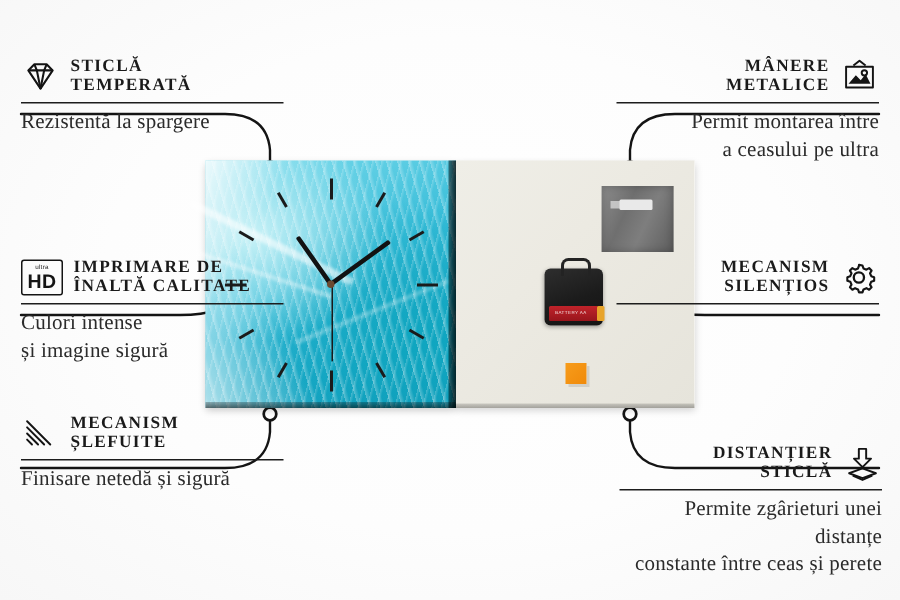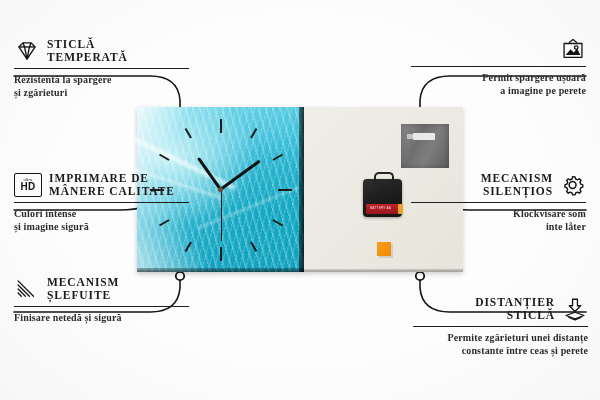--- a/index.html
+++ b/index.html
@@ -90,32 +90,32 @@
   .callout{position:absolute;width:175px;}
   .callout .head{display:flex;align-items:center;gap:7px;}
   .callout.right .head{flex-direction:row;justify-content:flex-end;}
   .titles{line-height:1.12;}
   .titles .t1,.titles .t2{
     font-size:11.5px;font-weight:700;color:#1a1a1a;letter-spacing:.9px;
     font-family:"Liberation Serif", serif;white-space:nowrap;
   }
   .callout.right .titles{text-align:right;}
   .rule{height:1.3px;background:#1d1d1d;margin:4px 0 4px 0;width:100%;}
-  .sub{font-size:10px;color:#2b2b2b;line-height:1.32;letter-spacing:.15px;font-weight:bold;}
+  .sub{font-size:14px;color:#2b2b2b;line-height:1.32;letter-spacing:.15px;}
   .callout.right .sub{text-align:right;}
 
   .ico{width:26px;height:24px;flex:0 0 26px;display:block;}
 
   .hd-badge{
     width:26px;height:22px;border:1.6px solid #141414;border-radius:2px;
     display:flex;flex-direction:column;align-items:center;justify-content:center;
     font-family:"Liberation Sans",sans-serif;line-height:1;flex:0 0 26px;
   }
   .hd-badge .u{font-size:4.2px;letter-spacing:.2px;color:#141414;margin-bottom:.5px;}
-  .hd-badge .h{font-size:10px;font-weight:700;color:#141414;letter-spacing:.3px;}
+  .hd-badge .h{font-size:13px;font-weight:700;color:#141414;letter-spacing:.3px;}
 </style>
 </head>
 <body>
 
 <div id="stage">
 
   <svg id="wires" viewBox="0 0 600 400" xmlns="http://www.w3.org/2000/svg">
     <g fill="none" stroke="#141414" stroke-width="1.6" stroke-linecap="round">
       <path d="M14 76 L150 76 Q178 76 180 100 L180 110"></path>
       <path d="M14 210 L120 210 Q150 210 160 196 L166 188"></path>
@@ -188,33 +188,32 @@
         </g>
       </svg>
       <div class="titles">
         <div class="t1">STICLĂ</div>
         <div class="t2">TEMPERATĂ</div>
       </div>
     </div>
     <div class="rule"></div>
     <div class="sub">
       <div>Rezistentă la spargere</div>
-      <div>și zgârieturi</div>
     </div>
   </div>
 
   <div class="callout left" style="left:14px;top:172px;">
     <div class="head">
       <div class="hd-badge">
         <div class="u">ultra</div>
         <div class="h">HD</div>
       </div>
       <div class="titles">
         <div class="t1">IMPRIMARE DE</div>
-        <div class="t2">MÂNERE CALITATE</div>
+        <div class="t2">ÎNALTĂ CALITATE</div>
       </div>
     </div>
     <div class="rule"></div>
     <div class="sub">
       <div>Culori intense</div>
       <div>și imagine sigură</div>
     </div>
   </div>
 
   <div class="callout left" style="left:14px;top:276px;">
@@ -233,54 +232,54 @@
       </div>
     </div>
     <div class="rule"></div>
     <div class="sub">
       <div>Finisare netedă și sigură</div>
     </div>
   </div>
 
   <div class="callout right" style="left:411px;top:38px;">
     <div class="head">
+      <div class="titles">
+        <div class="t1">MÂNERE</div>
+        <div class="t2">METALICE</div>
+      </div>
       <svg class="ico" viewBox="0 0 32 28">
         <g fill="none" stroke="#141414" stroke-width="1.6" stroke-linejoin="round">
           <path d="M11 5 L16 1 L21 5"></path>
           <rect x="5" y="6" width="22" height="17"></rect>
           <path d="M7 20 L13 13 L17 17 L21 12 L25 20 Z" fill="#141414" stroke="none"></path>
           <circle cx="20" cy="11" r="2.2"></circle>
         </g>
       </svg>
     </div>
     <div class="rule"></div>
     <div class="sub">
-      <div>Permit spargere ușoară</div>
-      <div>a imagine pe perete</div>
+      <div>Permit montarea între</div>
+      <div>a ceasului pe ultra</div>
     </div>
   </div>
 
   <div class="callout right" style="left:411px;top:172px;">
     <div class="head">
       <div class="titles">
         <div class="t1">MECANISM</div>
         <div class="t2">SILENȚIOS</div>
       </div>
       <svg class="ico" viewBox="0 0 32 28">
         <g fill="none" stroke="#141414" stroke-width="1.9" stroke-linejoin="round">
           <path d="M16 3 l3.1 .6 .9 2.6 2.6 1.1 2.4-1.4 2.2 2.2-1.4 2.4 1.1 2.6 2.6 .9 0 3.1-2.6 .9-1.1 2.6 1.4 2.4-2.2 2.2-2.4-1.4-2.6 1.1-.9 2.6-3.1 0-.9-2.6-2.6-1.1-2.4 1.4-2.2-2.2 1.4-2.4-1.1-2.6-2.6-.9 0-3.1 2.6-.9 1.1-2.6-1.4-2.4 2.2-2.2 2.4 1.4 2.6-1.1 .9-2.6z" transform="translate(-0.5,-0.5) scale(0.92) translate(1.5,1.5)"></path>
           <circle cx="15.5" cy="14" r="4.2"></circle>
         </g>
       </svg>
     </div>
     <div class="rule"></div>
-    <div class="sub">
-      <div>Klockvisare som</div>
-      <div>inte låter</div>
-    </div>
   </div>
 
   <div class="callout right" style="left:413px;top:276px;width:175px;margin-top:20px;">
     <div class="head">
       <div class="titles">
         <div class="t1">DISTANȚIER</div>
         <div class="t2">STICLĂ</div>
       </div>
       <svg class="ico" viewBox="0 0 32 28">
         <g fill="none" stroke="#141414" stroke-width="1.6" stroke-linejoin="round">

